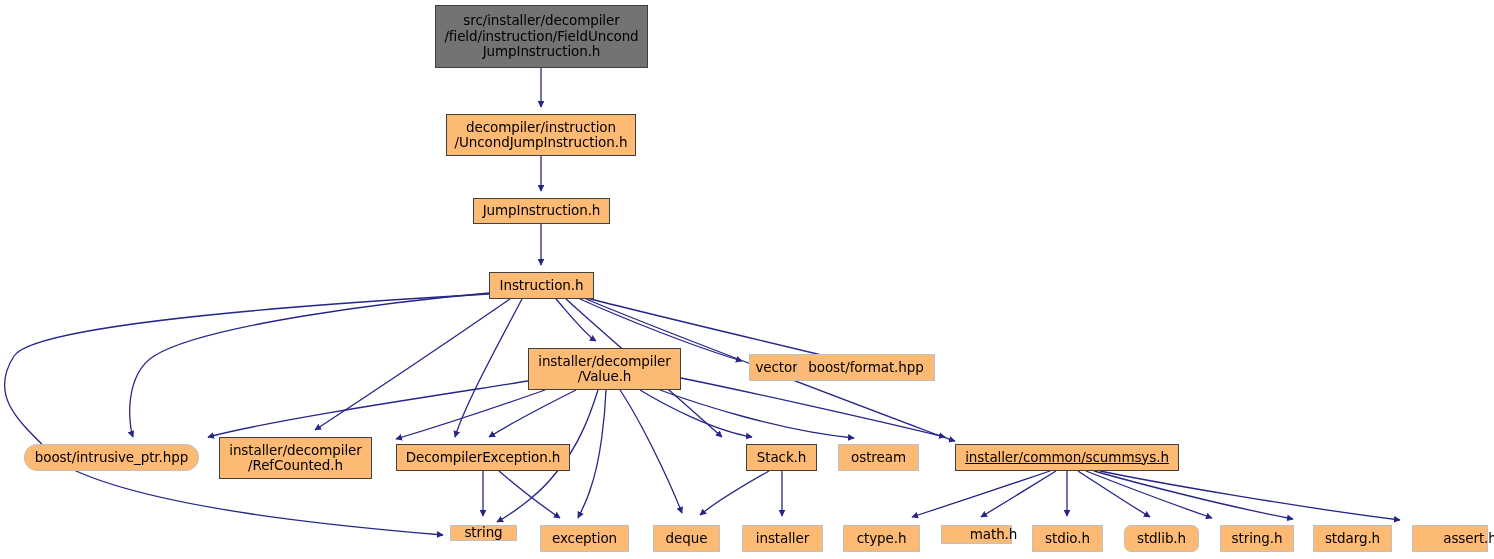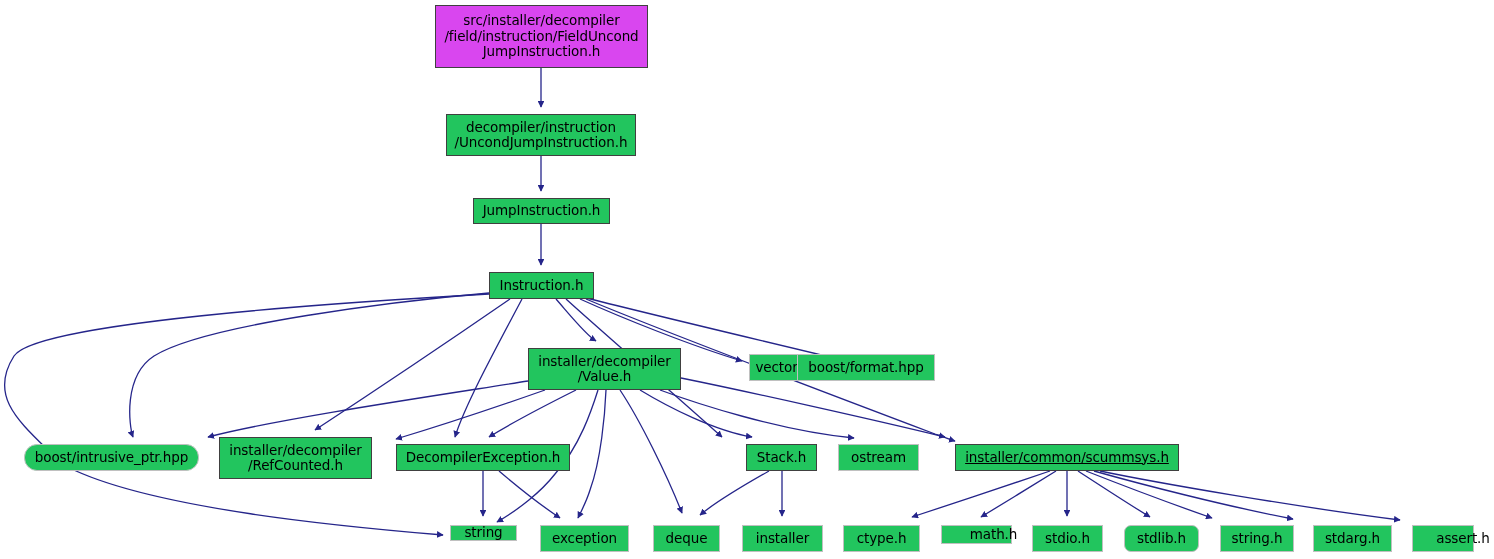--- a/index.html
+++ b/index.html
@@ -22,35 +22,35 @@
     width: 1494px;
     height: 559px;
   }
   .node {
     position: absolute;
     box-sizing: border-box;
     display: flex;
     align-items: center;
     justify-content: center;
     text-align: center;
-    background: #22c55e;
+    background: #fdba74;
     border: 1px solid #c0c0c0;
     color: #000000;
     font-size: 13.5px;
     line-height: 15.5px;
     white-space: pre-line;
     letter-spacing: -0.1px;
     z-index: 5;
   }
   .node.internal {
     border: 1px solid #404040;
   }
   .node.root {
     border: 1px solid #404040;
-    background: #d946ef;
+    background: #737373;
   }
   .node-label {
     display: block;
     white-space: pre-line;
     padding: 0 4px;
   }
 </style>
 </head>
 <body>
 
@@ -118,15 +118,15 @@
       <div class="node external" style="left: 450px; top: 525px; width: 67px; height: 16px;"><span class="node-label">string</span></div>
       <div class="node external" style="left: 540px; top: 525px; width: 89px; height: 27px;"><span class="node-label">exception</span></div>
       <div class="node external" style="left: 653px; top: 525px; width: 67px; height: 27px;"><span class="node-label">deque</span></div>
       <div class="node external" style="left: 742px; top: 525px; width: 81px; height: 27px;"><span class="node-label">installer</span></div>
       <div class="node external" style="left: 843px; top: 525px; width: 77px; height: 27px;"><span class="node-label">ctype.h</span></div>
       <div class="node external" style="left: 941px; top: 525px; width: 71px; height: 19px; padding-left: 34px;"><span class="node-label">math.h</span></div>
       <div class="node external" style="left: 1032px; top: 525px; width: 71px; height: 27px;"><span class="node-label">stdio.h</span></div>
       <div class="node external" style="left: 1124px; top: 525px; width: 75px; height: 27px; border-radius: 7px;"><span class="node-label">stdlib.h</span></div>
       <div class="node external" style="left: 1220px; top: 525px; width: 74px; height: 27px;"><span class="node-label">string.h</span></div>
       <div class="node external" style="left: 1313px; top: 525px; width: 79px; height: 27px;"><span class="node-label">stdarg.h</span></div>
-      <div class="node external" style="left: 1412px; top: 525px; width: 62px; height: 27px; padding-left: 40px;"><span class="node-label">assert.h</span></div>
+      <div class="node external" style="left: 1412px; top: 525px; width: 76px; height: 27px; padding-left: 40px;"><span class="node-label">assert.h</span></div>
     </div>
 </div>
 
 </body></html>

